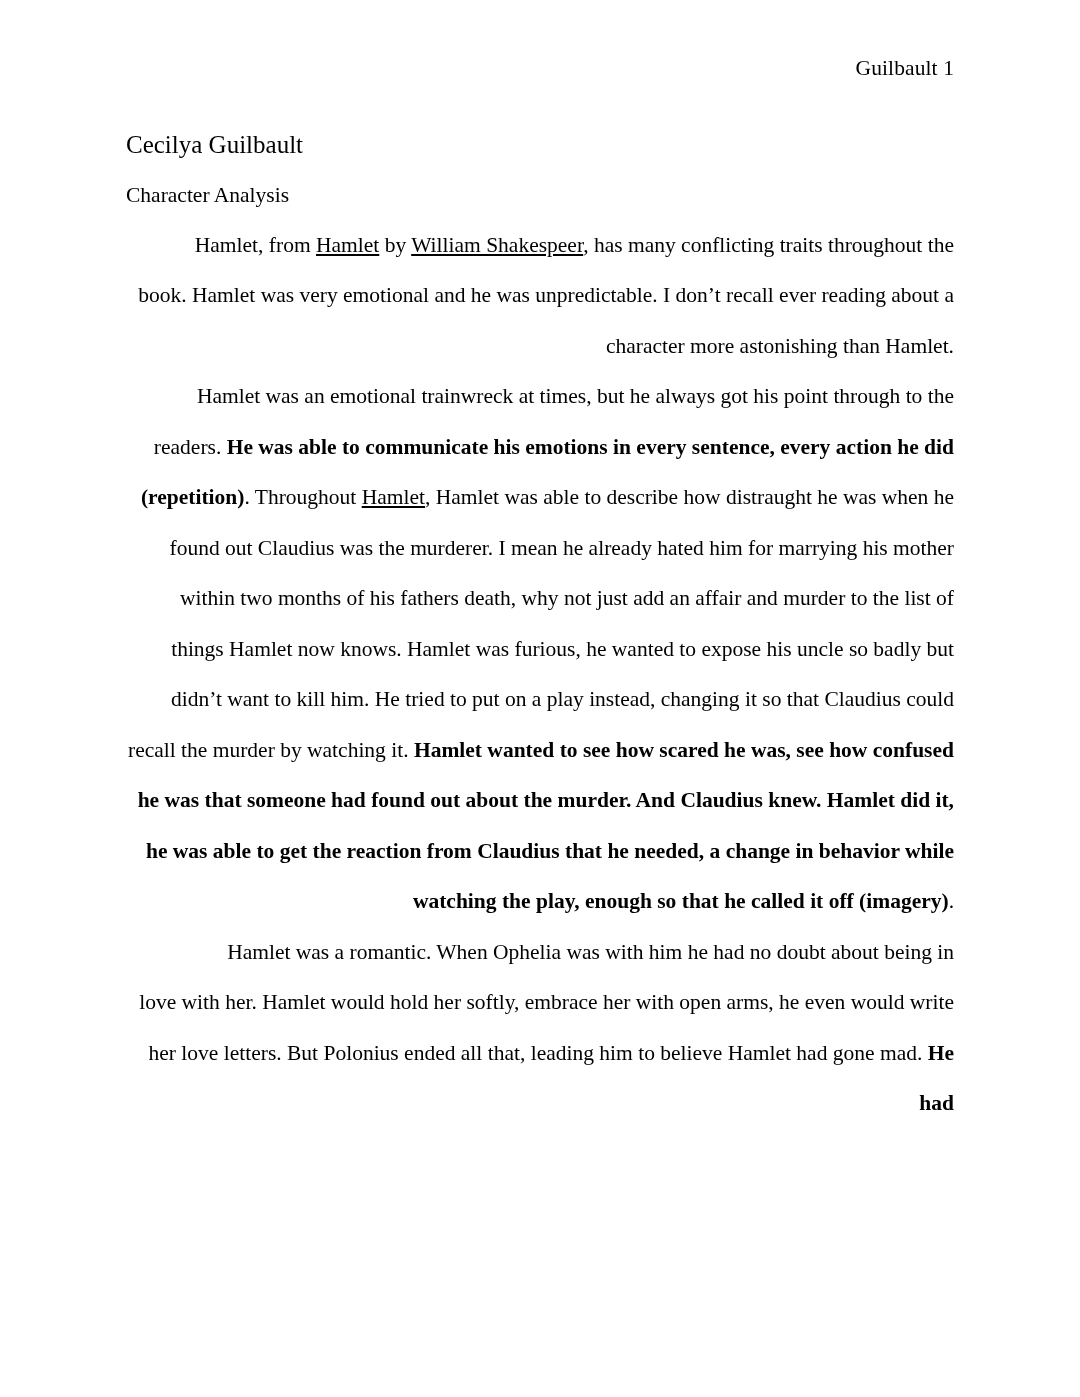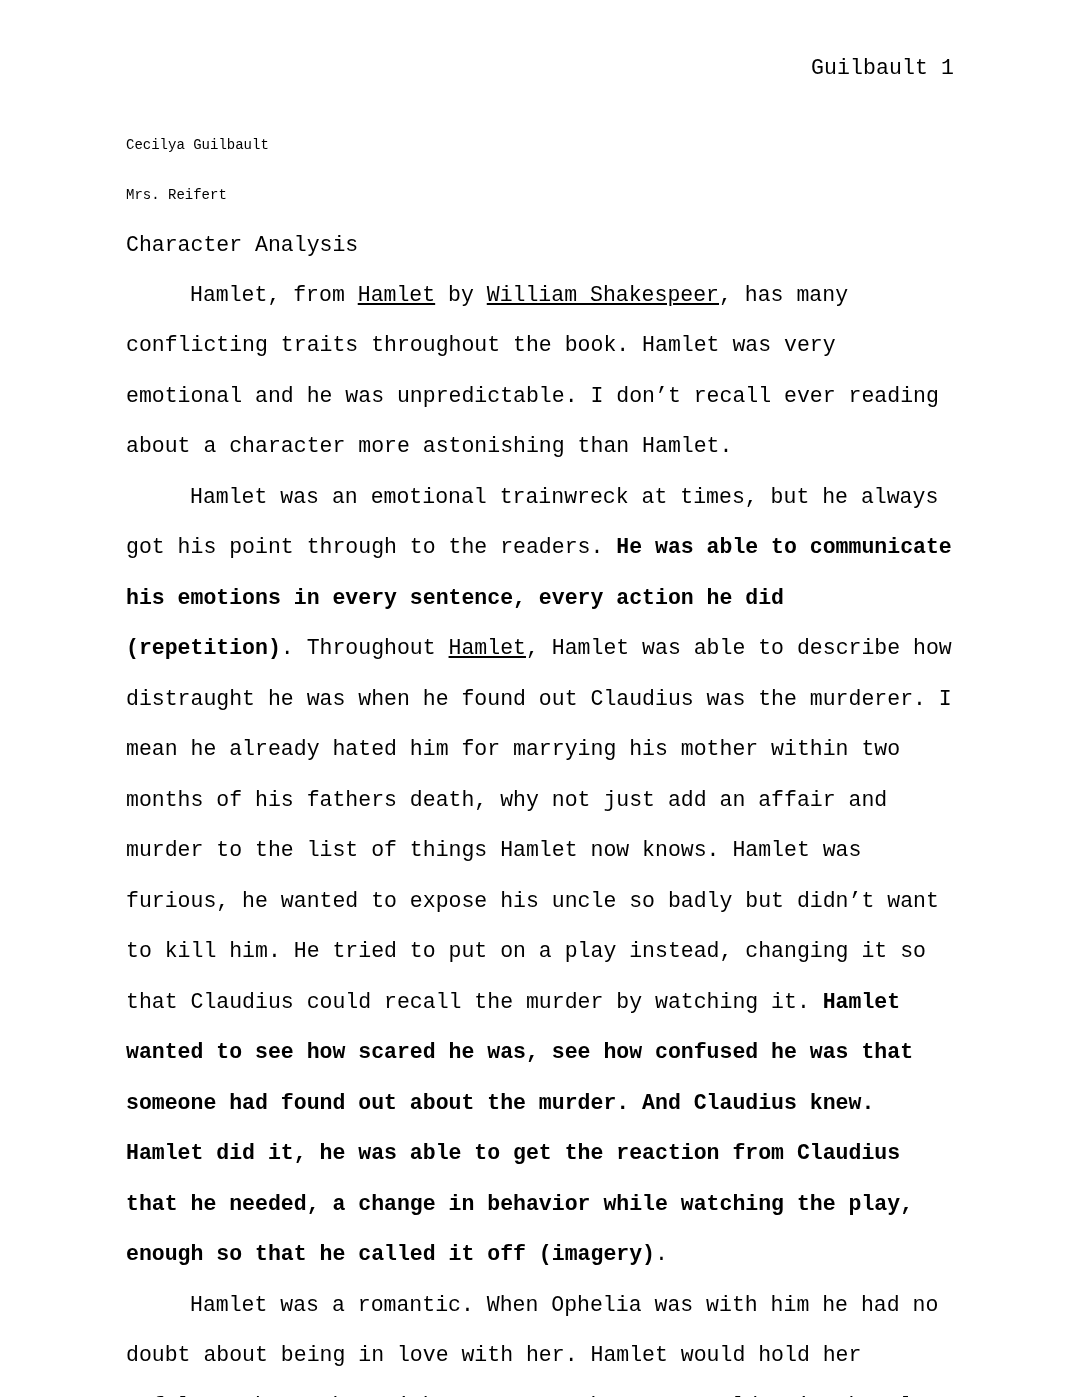--- a/index.html
+++ b/index.html
@@ -14,63 +14,61 @@
     color: #000000;
     position: relative;
     overflow: hidden;
   }
   .page {
     width: 1080px;
     height: 1397px;
     box-sizing: border-box;
     padding: 56px 126px 3px 126px;
     position: relative;
-    font-family: Liberation Mono, monospace;
   }
   .header-right {
     text-align: right;
     font-size: 21.5px;
     line-height: 1.2;
     margin: 0 0 38px 0;
     letter-spacing: 0.1px;
   }
   .heading-block {
-    font-size: 14px;
+    font-size: 25px;
     line-height: 50px;
   }
   .heading-line {
     white-space: pre;
   }
   .title {
     text-align: left;
     font-size: 21.5px;
     line-height: 50px;
     margin-top: 0px;
   }
   .para {
     font-size: 21.5px;
     line-height: 50.5px;
-    text-align: left;
+    text-align: right;
     text-indent: 64px;
     margin: 0;
     hyphens: none;
   }
   .para b { font-weight: bold; }
   .u { text-decoration: underline; }
 </style>
 </head>
 <body>
 
 <div class="page">
 
   <div class="header-right">Guilbault 1</div>
 
   <div class="heading-block">
     <div class="heading-line">Cecilya Guilbault</div>
-    <div class="heading-line">Mrs. Reifert</div>
   </div>
 
   <div class="title">Character Analysis</div>
 
   <div>
     <p class="para"><span>Hamlet, from </span><span class="u">Hamlet</span><span> by </span><span class="u">William Shakespeer</span><span>, has many conflicting traits throughout the book. Hamlet was very emotional and he was unpredictable. I don’t recall ever reading about a character more astonishing than Hamlet.</span></p>
     <p class="para"><span>Hamlet was an emotional trainwreck at times, but he always got his point through to the readers. </span><b>He was able to communicate his emotions in every sentence, every action he did (repetition)</b><span>. Throughout </span><span class="u">Hamlet</span><span>, Hamlet was able to describe how distraught he was when he found out Claudius was the murderer. I mean he already hated him for marrying his mother within two months of his fathers death, why not just add an affair and murder to the list of things Hamlet now knows. Hamlet was furious, he wanted to expose his uncle so badly but didn’t want to kill him. He tried to put on a play instead, changing it so that Claudius could recall the murder by watching it. </span><b>Hamlet wanted to see how scared he was, see how confused he was that someone had found out about the murder. And Claudius knew. Hamlet did it, he was able to get the reaction from Claudius that he needed, a change in behavior while watching the play, enough so that he called it off (imagery)</b><span>.</span></p>
     <p class="para"><span>Hamlet was a romantic. When Ophelia was with him he had no doubt about being in love with her. Hamlet would hold her softly, embrace her with open arms, he even would write her love letters. But Polonius ended all that, leading him to believe Hamlet had gone mad. </span><b>He had</b></p>
   </div>
 

